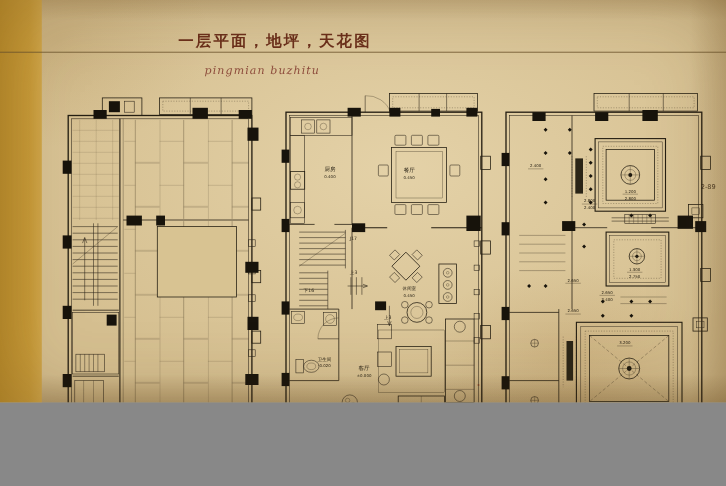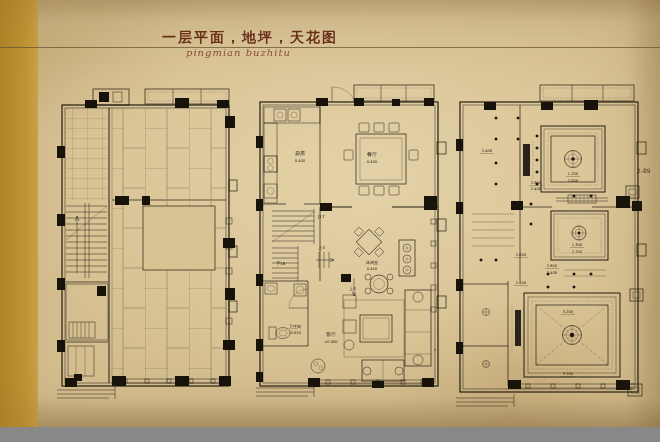--- a/index.html
+++ b/index.html
@@ -1,32 +1,32 @@
 <!DOCTYPE html>
 <html><head>
 <meta charset="utf-8">
 <style>
   html,body{margin:0;padding:0;background:#888;}
-  .stage{position:relative;width:660px;height:427px;overflow:hidden;
+  .stage{position:relative;width:660px;height:366px;overflow:hidden;
     background-color:#d5bf90;
     background-image:
       radial-gradient(ellipse 520px 320px at 55% 42%, rgba(246,232,196,.45), rgba(246,232,196,0) 70%),
       radial-gradient(ellipse 180px 120px at 78% 88%, rgba(150,104,44,.18), rgba(0,0,0,0) 70%),
       radial-gradient(ellipse 200px 140px at 8% 10%, rgba(140,100,40,.15), rgba(0,0,0,0) 70%),
       linear-gradient(to bottom, rgba(125,90,38,.22), rgba(0,0,0,0) 5%, rgba(0,0,0,0) 93%, rgba(105,75,32,.30)),
       linear-gradient(to right, rgba(0,0,0,0) 95%, rgba(120,85,35,.22));
     font-family:"DejaVu Sans", sans-serif;}
   .stage::after{content:"";position:absolute;inset:0;pointer-events:none;
     box-shadow:inset 0 0 70px rgba(95,65,25,.28);}
   .band{position:absolute;left:0;top:0;width:38px;height:442px;
     background:linear-gradient(to right,#bd8f2c,#c79a38 70%,#cfa549);}
   .rule{position:absolute;left:0;top:47px;width:660px;height:1px;background:rgba(110,85,45,.75);}
   .title{position:absolute;left:162px;top:29px;font-family:"Liberation Serif", serif;
     font-weight:bold;font-size:14px;letter-spacing:2px;color:#6b2f1b;}
-  .subtitle{position:absolute;left:186px;top:47px;font-family:"DejaVu Serif", serif;
+  .subtitle{position:absolute;left:186px;top:59px;font-family:"DejaVu Serif", serif;
     font-style:italic;font-size:10px;letter-spacing:1px;color:#8e4c3c;}
   .sidenote{position:absolute;left:637px;top:167px;font-size:6px;color:#4b3a24;}
   .speck1{position:absolute;left:495px;top:430px;width:3px;height:3px;border-radius:50%;background:#c06a2a;opacity:.8;}
   .speck2{position:absolute;left:434px;top:349px;width:2px;height:2px;border-radius:50%;background:#a84c2c;opacity:.7;}
   svg.plan{position:absolute;overflow:visible;}
   .w12{stroke:#241e12;stroke-width:1.2;fill:none}
   .w1{stroke:#241e12;stroke-width:1;fill:none}
   .w07{stroke:#241e12;stroke-width:.7;fill:none}
   .w05{stroke:#2a2318;stroke-width:.5;fill:none}
   .w04{stroke:#2a2318;stroke-width:.4;fill:none}

